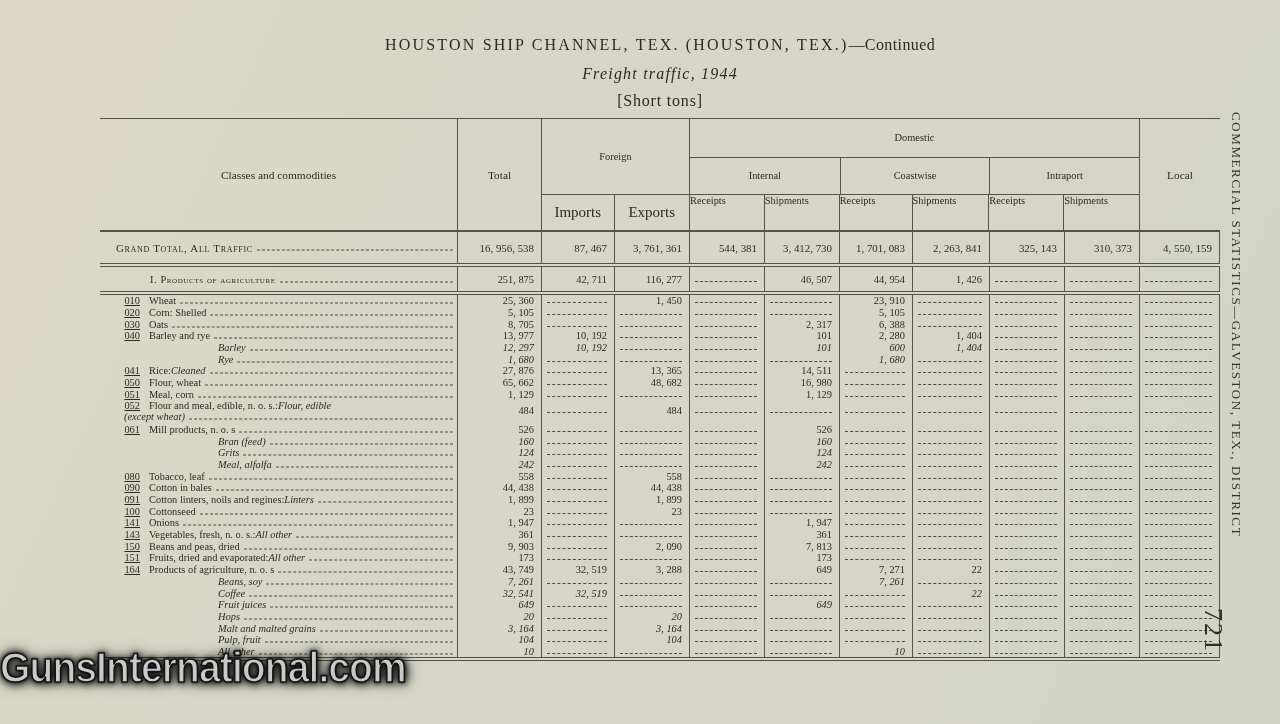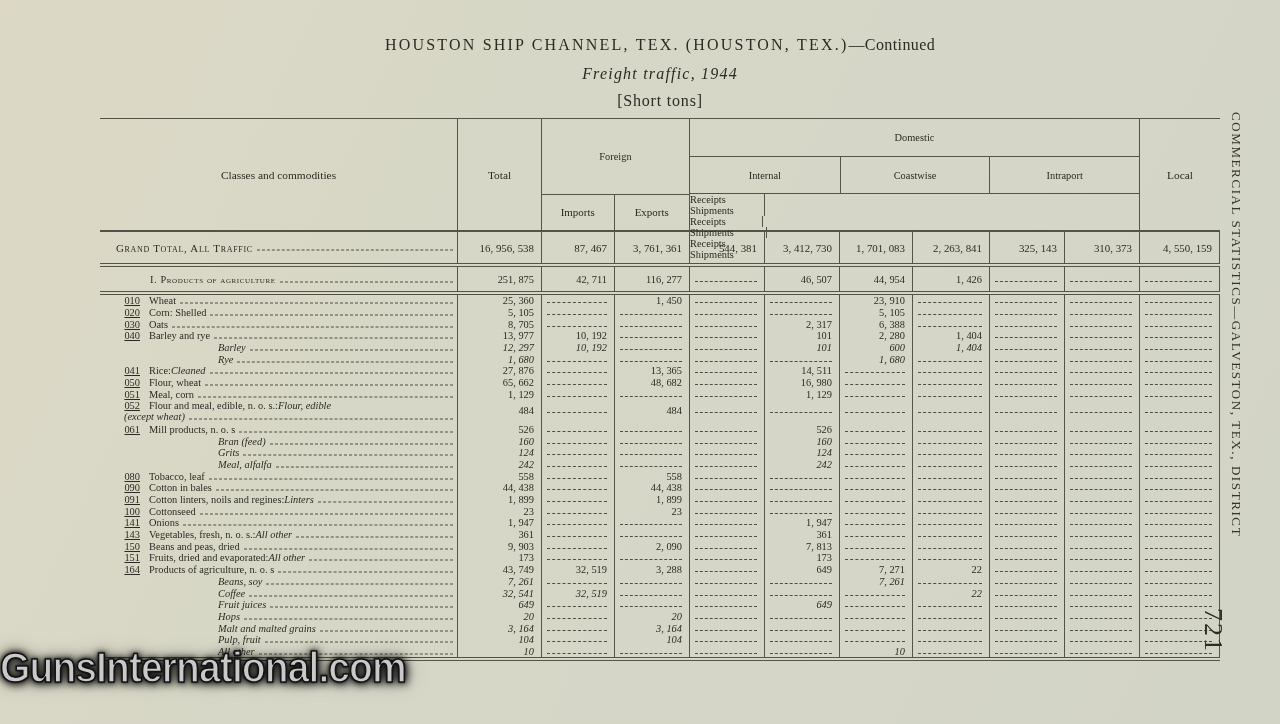--- a/index.html
+++ b/index.html
@@ -38,29 +38,29 @@
   }
   
   .ftable{position:absolute;left:100px;top:118px;width:1120px;font-size:10.4px;}
   .thead{display:flex;height:114px;border-top:1.6px solid var(--line);border-bottom:2.5px solid var(--line);}
   .hcell{display:flex;align-items:center;justify-content:center;text-align:center;font-size:11.4px;}
   .h-label{width:358px;border-right:1px solid var(--line);}
   .h-total{width:84px;border-right:1px solid var(--line);}
   .h-foreign{width:148px;border-right:1px solid var(--line);display:flex;flex-direction:column;}
   .h-foreign-top{height:78px;display:flex;align-items:center;justify-content:center;border-bottom:1px solid var(--line);}
   .h-subrow{height:36px;display:flex;}
-  .h-subrow .sh{display:flex;align-items:center;justify-content:center;font-size:11px;}
+  .h-subrow .sh{display:flex;align-items:center;justify-content:center;font-size:15px;}
   .h-imports{width:73px;border-right:1px solid var(--line);}
   .h-exports{width:75px;}
   .h-domestic{width:450px;border-right:1px solid var(--line);display:flex;flex-direction:column;}
   .h-dom-label{height:40px;display:flex;align-items:center;justify-content:center;border-bottom:1px solid var(--line);}
   .h-groups{height:38px;display:flex;border-bottom:1px solid var(--line);}
   .h-groups .grp{display:flex;align-items:center;justify-content:center;width:150px;}
   .h-groups .grp + .grp{border-left:1px solid var(--line);}
-  .h-dsubs{height:36px;display:flex;flex-direction:column;}
+  .h-dsubs{height:36px;display:flex;}
   .h-dsubs .sh{border-right:1px solid var(--line);}
   .h-dsubs .sh:last-child{border-right:none;}
   .sw0{width:75px}.sw1{width:75px}.sw2{width:73px}.sw3{width:77px}.sw4{width:75px}.sw5{width:75px}
   .h-local{width:80px;}
   
   .trow{display:flex;align-items:stretch;height:11.7px;}
   .trow.two{height:23.4px;}
   .trow.gt{height:31px;font-size:10.9px;}
   .trow.sec{height:24px;font-family:Liberation Serif, serif;}
   .lab{width:358px;border-right:1px solid var(--line);display:flex;align-items:center;overflow:hidden;padding:0 2px 0 10px;white-space:nowrap;}

